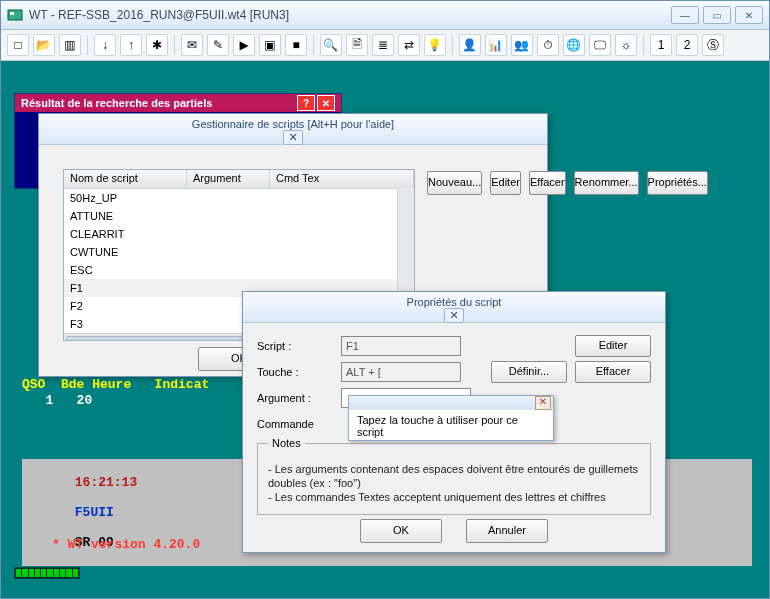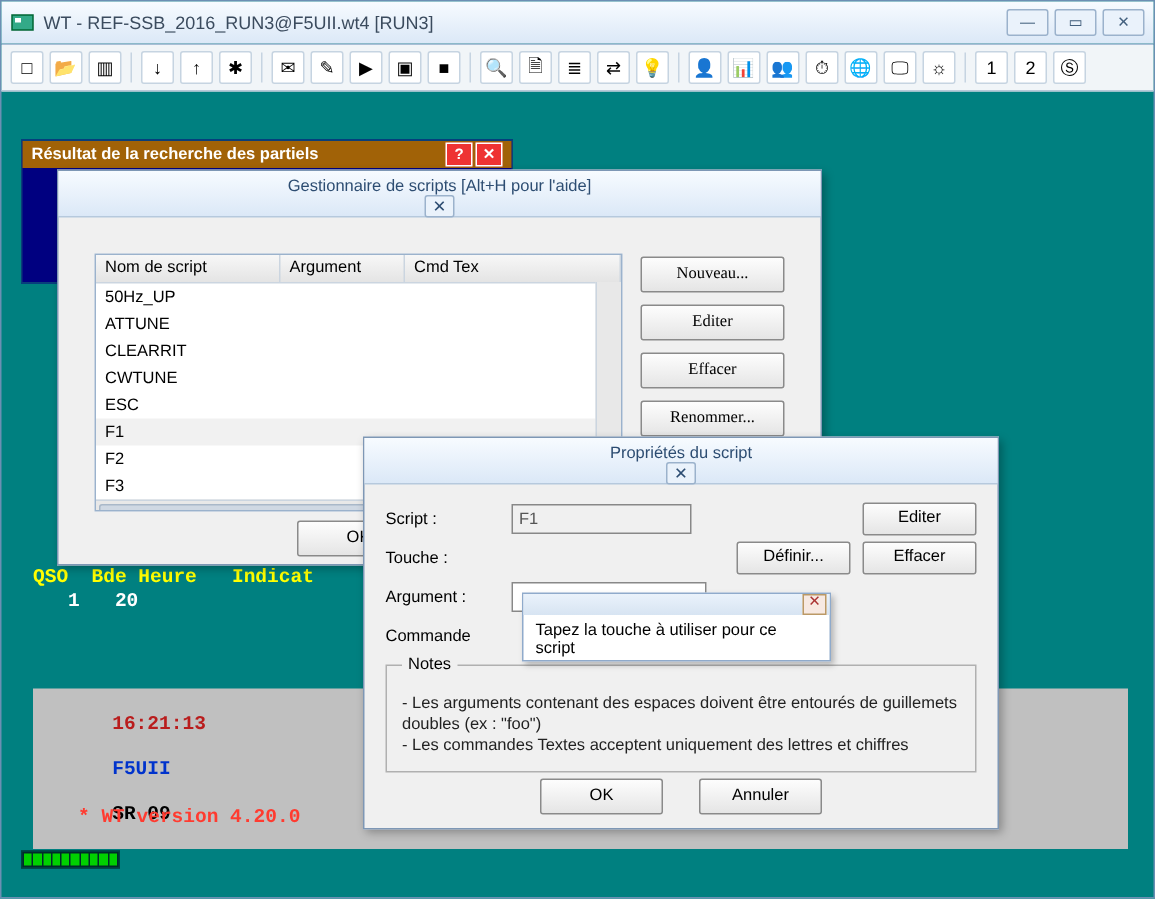--- a/index.html
+++ b/index.html
@@ -22,41 +22,41 @@
   .yellow{color:#ffff00;} .white{color:#fff;}
   .redtxt{color:#ff3b30;}
   .termline1{top:296px;left:20px;}
   .termline2{top:312px;left:20px;}
   .termline3{top:378px;left:20px;background:#c0c0c0;color:#000;width:730px;padding:1px 6px;box-sizing:border-box;}
   .termline4{top:456px;left:50px;}
   .meter{position:absolute;left:12px;top:486px;width:66px;height:12px;border:1px solid #004040;background:#002b2b;display:flex;gap:1px;padding:1px;box-sizing:border-box;}
   .meter i{flex:1;background:#00d000;}
   
   .redwin{position:absolute;left:12px;top:12px;width:326px;height:94px;background:#000080;border:1px solid #0b3f7a;}
-  .redwin .rtitle{height:18px;background:#a16207;color:#fff;font-weight:bold;display:flex;align-items:center;padding:0 6px;font-size:11px;}
+  .redwin .rtitle{height:18px;background:#be185d;color:#fff;font-weight:bold;display:flex;align-items:center;padding:0 6px;font-size:11px;}
   .redwin .rtitle .sp{flex:1;}
   .redwin .rtitle .rbtn{width:16px;height:14px;background:#e33;border:1px solid #fff;margin-left:2px;display:flex;align-items:center;justify-content:center;color:#fff;font-size:10px;}
   
   .dlg{position:absolute;background:#f0f0f0;border:1px solid #7e97b5;box-shadow:2px 2px 6px rgba(0,0,0,.3);}
   .dlg .dtitle{height:22px;background:linear-gradient(#f7fbff,#dbe8f7);display:flex;align-items:center;padding:4px 8px;color:#2d4d72;border-bottom:1px solid #b6c9dd;flex-direction:column;}
   .dlg .dtitle .sp{flex:1;}
   .dlg .xbtn{width:18px;height:16px;border:1px solid #9bb2cc;border-radius:2px;background:#eaf2fb;display:flex;align-items:center;justify-content:center;font-size:11px;}
   .scriptmgr{left:36px;top:32px;width:508px;height:262px;}
   .scriptmgr .body{display:flex;padding:24px;gap:12px;}
   .listwrap{flex:1;}
   .listbox{border:1px solid #9bb2cc;background:#fff;height:170px;position:relative;overflow:hidden;}
   .listhdr{display:flex;background:linear-gradient(#f7f7f7,#e4e4e4);border-bottom:1px solid #cbd5e0;height:18px;}
   .listhdr div{border-right:1px solid #cbd5e0;padding:2px 6px;font-size:11px;}
   .listrows{}
   .listrows div{padding:1px 6px;height:16px;line-height:16px;}
   .listrows div.sel{background:#f1f1f1;}
   .hscroll{height:16px;background:#e8e8e8;border-top:1px solid #cbd5e0;position:relative;}
   .hscroll .thumb{position:absolute;left:2px;top:2px;width:220px;height:12px;background:#cfd8e3;border:1px solid #a9b8c9;border-radius:2px;}
   .vscroll{position:absolute;right:0;top:18px;bottom:16px;width:16px;background:#e8e8e8;border-left:1px solid #cbd5e0;}
-  .btncol{width:96px;display:flex;flex-direction:column;gap:8px;padding-top:2px;font-family:Liberation Serif, serif;}
+  .btncol{width:96px;display:flex;flex-direction:row;gap:8px;padding-top:2px;}
   .btn{height:22px;border:1px solid #8a8a8a;border-radius:2px;background:linear-gradient(#fdfdfd,#e5e5e5);text-align:center;line-height:20px;font-size:11px;}
   .dlgfoot{display:flex;justify-content:center;gap:24px;margin-top:6px;}
   .dlgfoot .btn{width:80px;}
   
   .propdlg{left:240px;top:210px;width:422px;height:260px;}
   .propdlg .pbody{padding:10px 14px;}
   .prow{display:flex;align-items:center;height:26px;gap:8px;}
   .prow label{width:76px;}
   .txtbox{height:18px;border:1px solid #888;background:#fff;padding:0 4px;font-size:11px;line-height:18px;}
   .ro{background:#f0f0f0;color:#555;}
@@ -212,20 +212,21 @@
       </div>
       <div class="pbody">
         <div class="prow">
           <label>Script :</label>
           <div class="txtbox ro" style="width:110px">F1</div>
           <div style="flex:1"></div>
           <div class="btn">Editer</div>
         </div>
         <div class="prow">
           <label>Touche :</label>
+          <div class="txtbox ro" style="width:110px">ALT + [</div>
           <div style="flex:1"></div>
           <div class="btn">Définir...</div>
           <div class="btn">Effacer</div>
         </div>
         <div class="prow">
           <label>Argument :</label>
           <div class="txtbox" style="width:120px"></div>
         </div>
         <div class="prow">
           <label>Commande</label>

